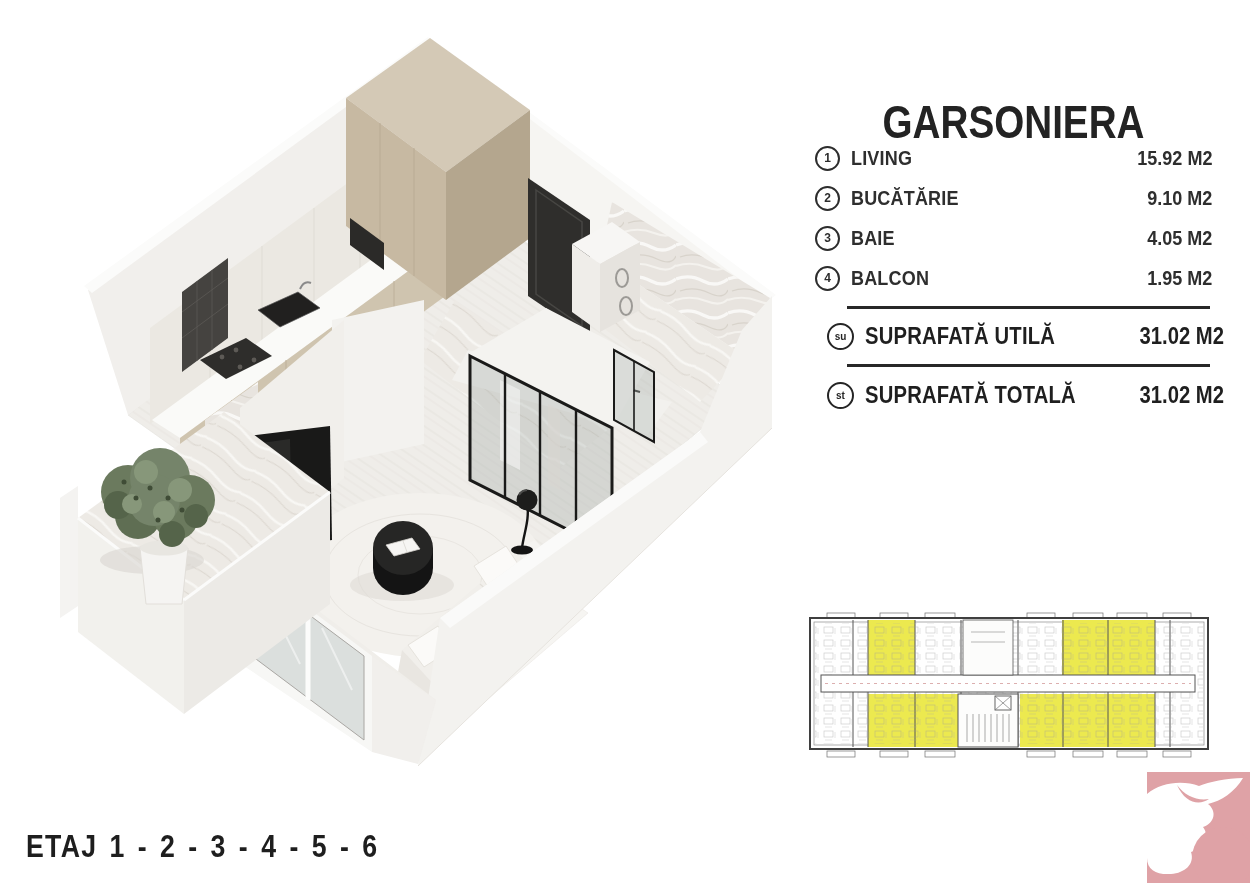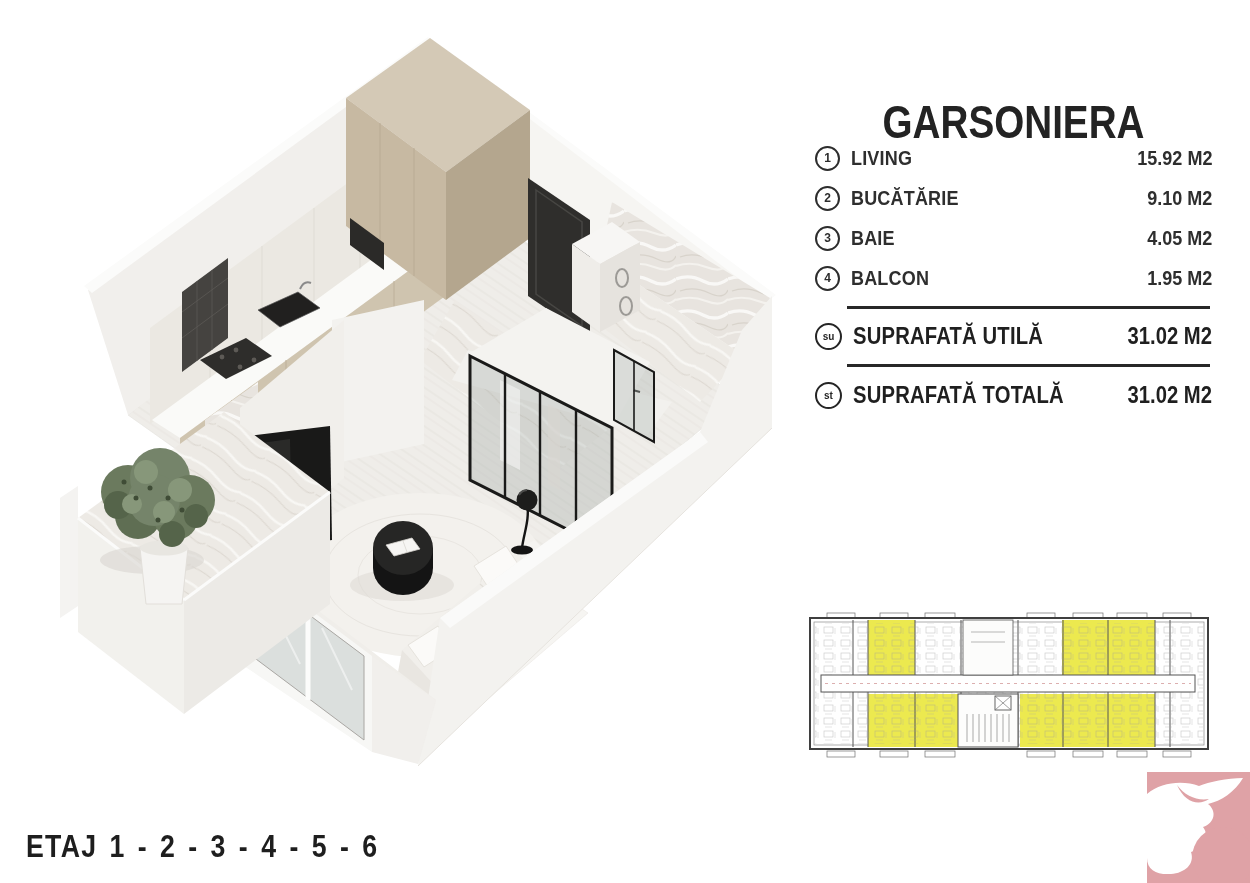--- a/index.html
+++ b/index.html
@@ -13,21 +13,21 @@
     font-size:46px;font-weight:bold;letter-spacing:0;color:#232323;
     transform:scaleX(.84);transform-origin:center;white-space:nowrap;}
   .room-row{position:absolute;left:0;width:397px;height:40px;display:flex;align-items:center;}
   .num-circle{width:21px;height:21px;border:2px solid #2d2d2d;border-radius:50%;
     font-size:12px;font-weight:bold;line-height:21px;text-align:center;flex:0 0 auto;color:#2d2d2d;}
   .room-label{margin-left:11px;font-size:20px;font-weight:bold;letter-spacing:.2px;
     transform:scaleX(.9);transform-origin:left center;white-space:nowrap;color:#2e2e2e;}
   .room-area{margin-left:auto;font-size:20px;font-weight:bold;
     transform:scaleX(.9);transform-origin:right center;white-space:nowrap;color:#2e2e2e;}
   .sep{position:absolute;left:32px;width:363px;border-top:3px solid #282828;}
-  .total-row{position:absolute;left:0;width:397px;height:32px;display:flex;align-items:center;}
+  .total-row{position:absolute;left:12px;width:397px;height:32px;display:flex;align-items:center;}
   .abbr-circle{width:23px;height:23px;border:2.5px solid #252525;border-radius:50%;
     font-size:10px;font-weight:bold;line-height:23px;text-align:center;flex:0 0 auto;color:#252525;}
   .total-label{margin-left:11px;font-size:23px;font-weight:bold;letter-spacing:.2px;
     transform:scaleX(.88);transform-origin:left center;white-space:nowrap;color:#1f1f1f;}
   .total-area{margin-left:auto;font-size:23px;font-weight:bold;
     transform:scaleX(.88);transform-origin:right center;white-space:nowrap;color:#1f1f1f;}
 
   .floors-line{position:absolute;left:26px;top:829px;font-size:31px;font-weight:bold;
     letter-spacing:1.5px;word-spacing:4px;color:#1e1e1e;
     transform:scaleX(.86);transform-origin:left center;white-space:nowrap;}

